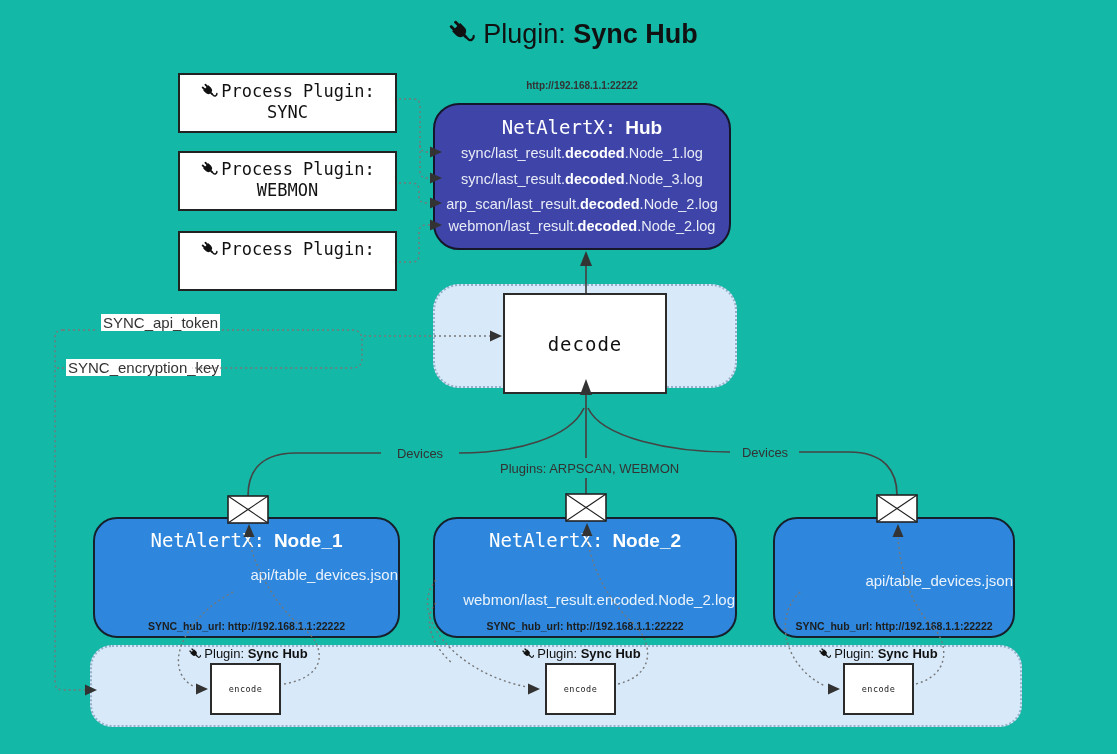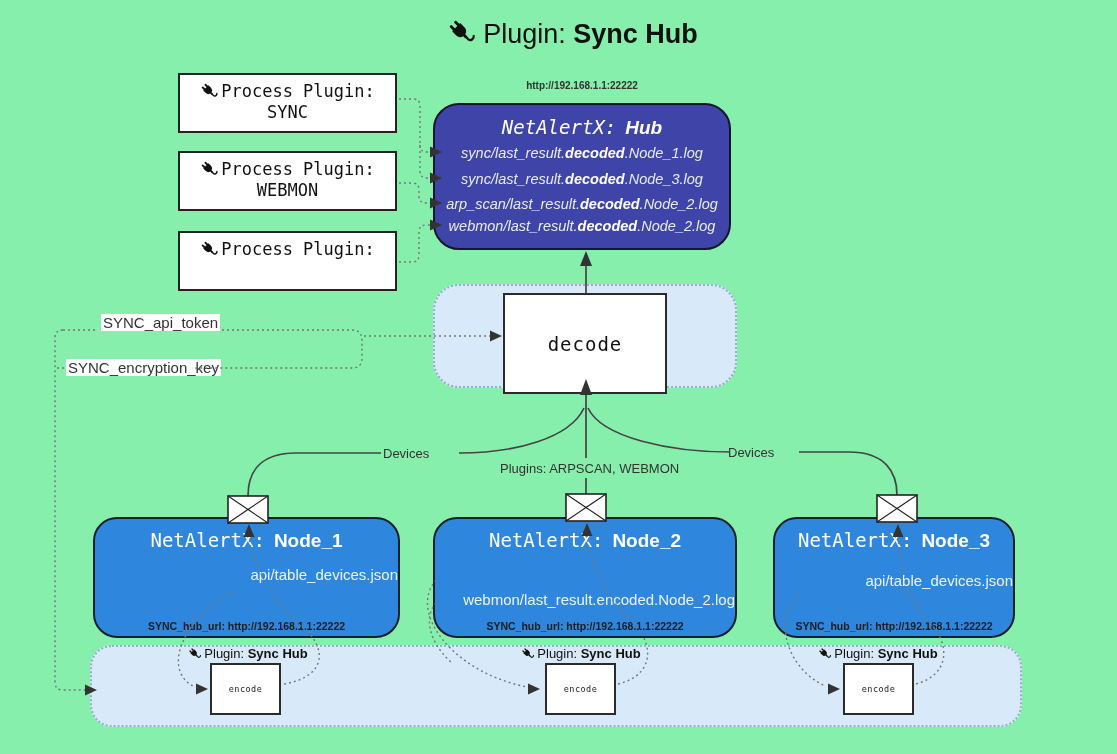--- a/index.html
+++ b/index.html
@@ -1,52 +1,52 @@
 <!DOCTYPE html>
 <html><head>
 <meta charset="utf-8">
 <style>
   html,body{margin:0;padding:0;background:#fff;}
   .canvas{
-    position:relative;width:1117px;height:754px;background:#86efac;overflow:hidden;
+    position:relative;width:1117px;height:754px;background:#14b8a6;overflow:hidden;
     font-family:"Liberation Sans",sans-serif;color:#111;
   }
   .mono{font-family:"DejaVu Sans Mono",monospace;}
 
   
   .title{position:absolute;top:18px;left:0;width:1117px;text-align:center;font-size:27px;color:#111;transform:translateX(14px);}
   .title .plug-svg{width:30px;height:30px;vertical-align:-5px;margin-right:6px;}
   .title b{font-weight:bold;}
 
   
   .pbox{position:absolute;left:178px;width:219px;height:60px;background:#fff;border:2px solid #222;
         box-sizing:border-box;text-align:center;font-size:17px;line-height:21px;padding-top:6px;}
   .pbox .plug-svg{width:19px;height:19px;vertical-align:-4px;margin-right:2px;}
 
   
   .hub{position:absolute;left:433px;top:103px;width:298px;height:147px;background:#3e44a8;
-       border:2px solid #16162b;border-radius:26px;box-sizing:border-box;color:#fff;font-style:italic;}
+       border:2px solid #16162b;border-radius:26px;box-sizing:border-box;color:#fff;}
   .hub-url{position:absolute;left:433px;top:80px;width:298px;text-align:center;font-size:10px;font-weight:600;color:#333;}
   .hub-title{position:absolute;top:11px;left:0;width:100%;text-align:center;font-size:19px;}
   .hub-title .pfx{margin-right:9px;}
   .hub-line{position:absolute;left:0;width:100%;text-align:center;font-size:14.5px;color:#e9ecf6;white-space:nowrap;}
   .hub-line b{color:#ffffff;}
 
   
   .panel{position:absolute;background:#d8e9f9;border:2px dotted #94b0ca;border-radius:24px;box-sizing:border-box;}
   .whitebox{position:absolute;background:#fff;border:2px solid #2b2b2b;box-sizing:border-box;
             display:flex;align-items:center;justify-content:center;}
   .decode-box{left:503px;top:293px;width:164px;height:101px;font-size:19px;letter-spacing:1px;}
   .encode-box{top:663px;width:71px;height:52px;font-size:8.5px;letter-spacing:.5px;color:#222;}
 
   
   .cfg{position:absolute;font-size:15px;color:#333;background:#fff;padding:0 2px;white-space:nowrap;}
 
   
-  .edge-label{position:absolute;font-size:13px;color:#333;white-space:nowrap;}
+  .edge-label{position:absolute;font-size:13px;color:#333;text-align:center;white-space:nowrap;}
 
   
   .node{position:absolute;top:517px;height:121px;background:#2e87dd;border:2px solid #16202b;
         border-radius:24px;box-sizing:border-box;color:#fff;}
   .node-title{position:absolute;top:10px;left:0;width:100%;text-align:center;font-size:19px;white-space:nowrap;}
   .node-title .pfx{margin-right:9px;}
   .node-file{position:absolute;left:0;width:100%;text-align:right;font-size:15px;color:rgba(255,255,255,.9);white-space:nowrap;}
   .node-url{position:absolute;top:101px;left:0;width:100%;text-align:center;font-size:10.5px;font-weight:600;color:#1d1d1d;white-space:nowrap;}
 
   
@@ -125,21 +125,20 @@
     <div class="node-url">SYNC_hub_url: http://192.168.1.1:22222</div>
   </div>
 
   <div class="node layer" style="left:433px;width:304px;">
     <div class="node-title"><span class="mono pfx">NetAlertX:</span><b>Node_2</b></div>
     <div class="node-file" style="top:72px;">webmon/last_result.encoded.Node_2.log</div>
     <div class="node-url">SYNC_hub_url: http://192.168.1.1:22222</div>
   </div>
 
   <div class="node layer" style="left:773px;width:242px;">
-    <div class="node-title"><span class="mono pfx">NetAlertX:</span><b>Node_3</b></div>
     <div class="node-file" style="top:53px;">api/table_devices.json</div>
     <div class="node-url">SYNC_hub_url: http://192.168.1.1:22222</div>
   </div>
 
   <div class="panel layer" style="left:90px;top:645px;width:932px;height:82px;border-radius:22px;"></div>
 
   <div class="plugin-label layer" style="left:183px;"><svg class="plug-svg">
         <use href="#plug"></use>
       </svg><span>Plugin:</span> <b>Sync Hub</b></div>
   <div class="plugin-label layer" style="left:516px;"><svg class="plug-svg">

